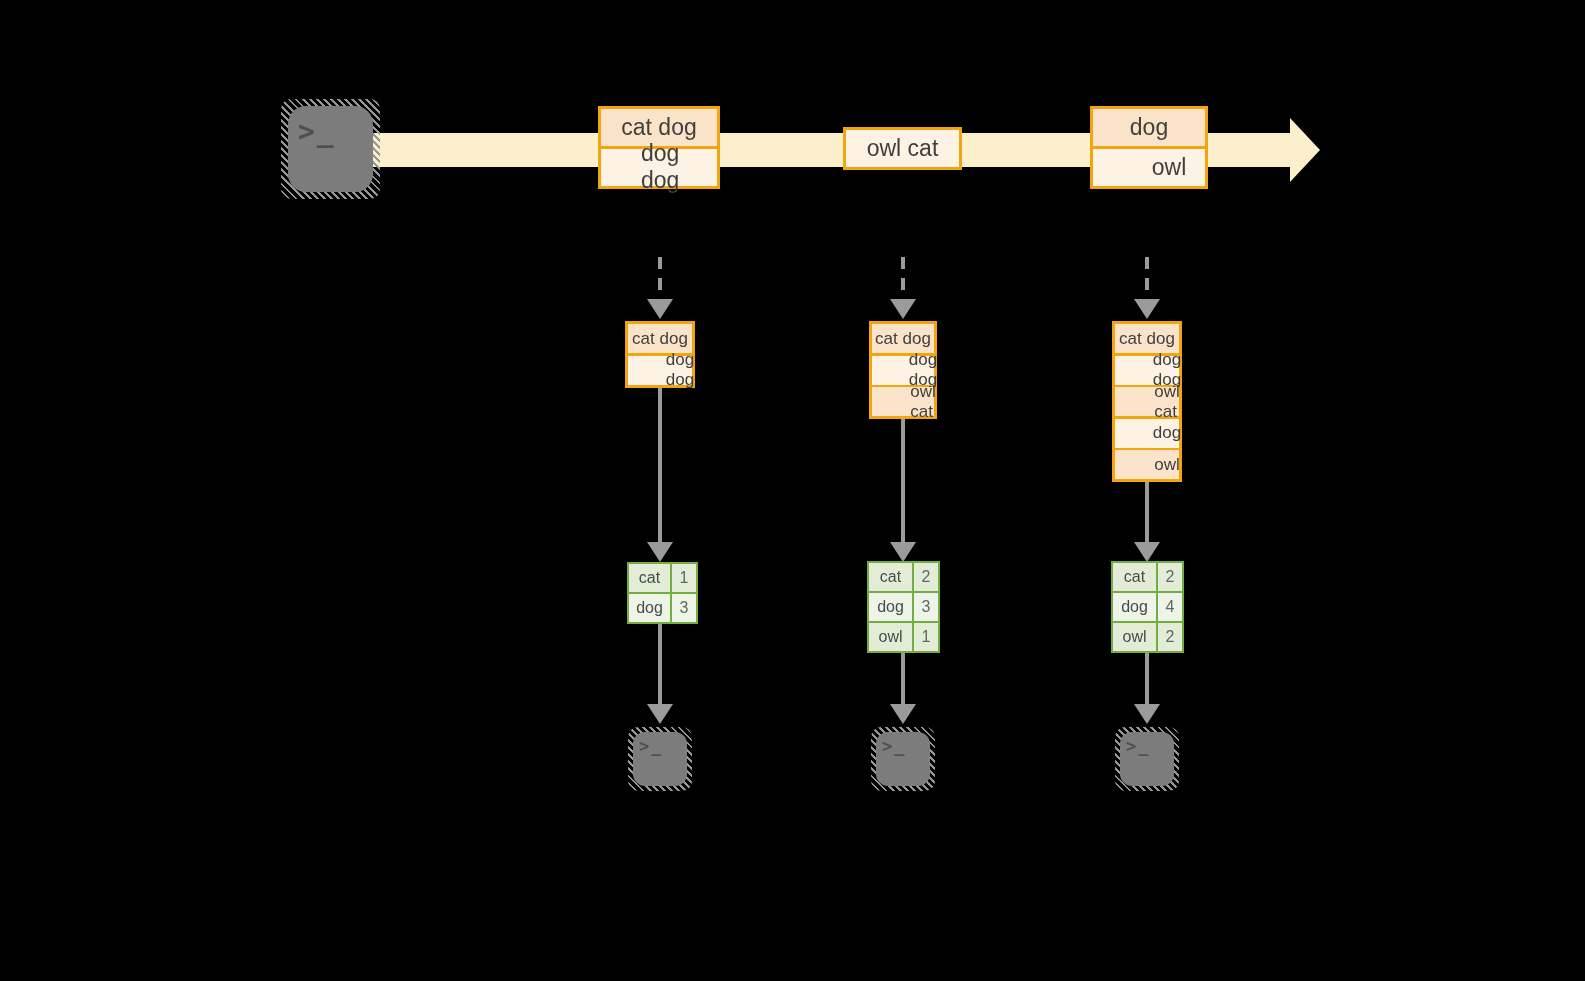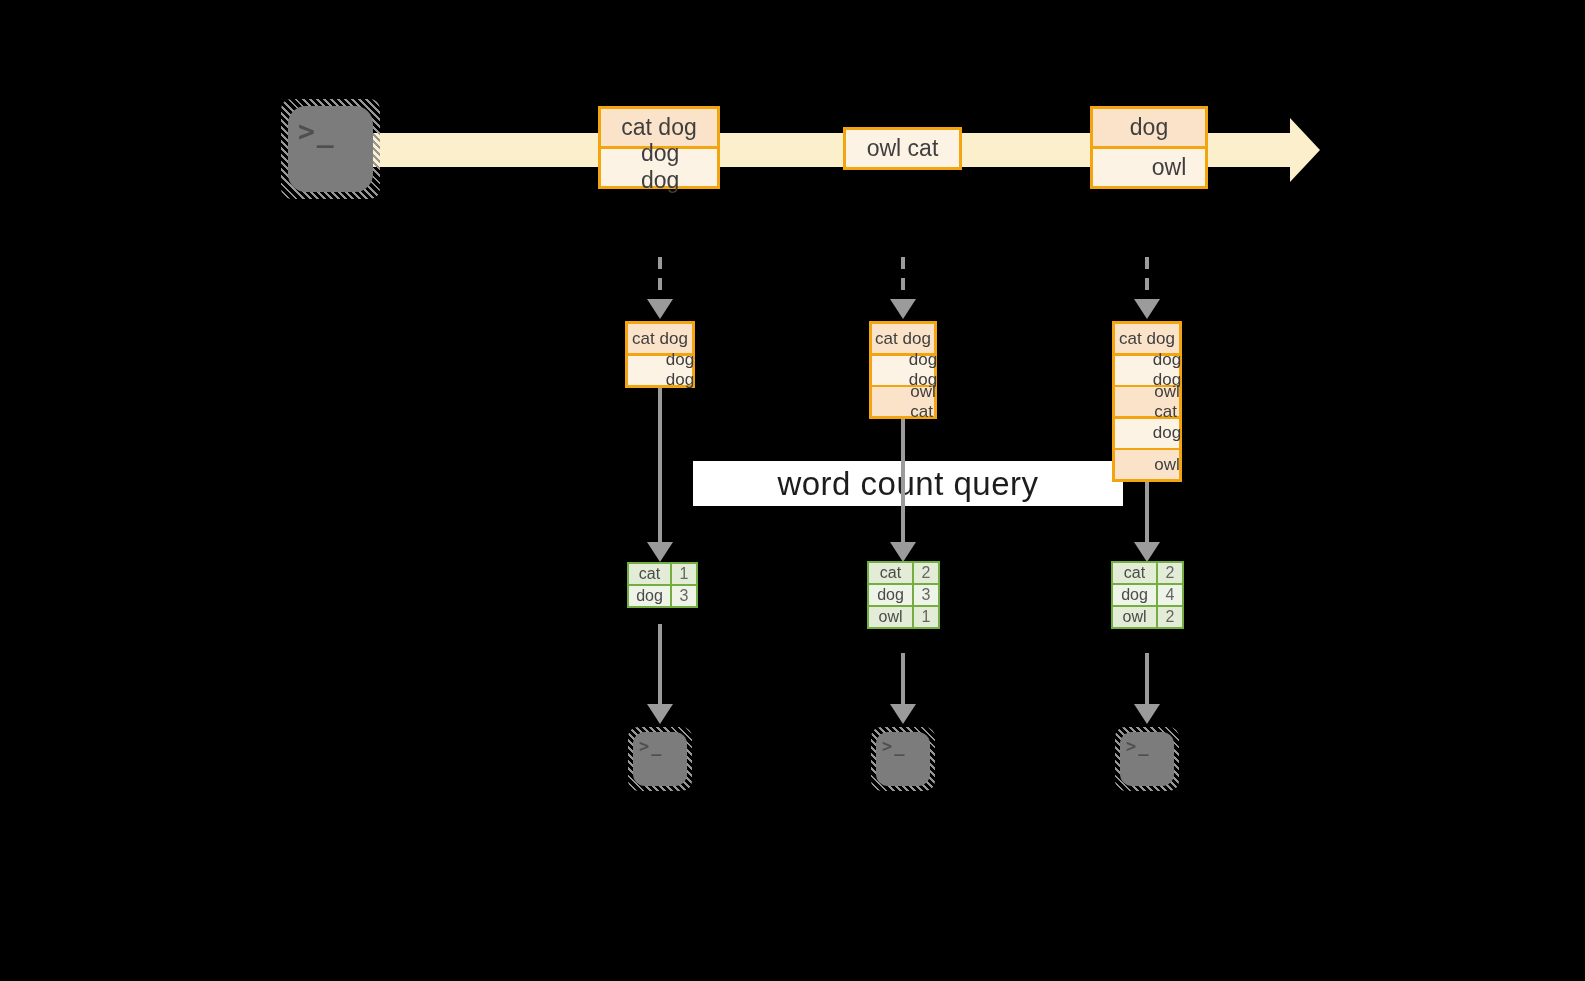--- a/index.html
+++ b/index.html
@@ -40,21 +40,21 @@
   .vdash{width:4px;background:repeating-linear-gradient(to bottom,var(--gray) 0 12px,transparent 12px 21px);z-index:3;}
   .vhead{width:0;height:0;border-left:13px solid transparent;border-right:13px solid transparent;
          border-top:20px solid var(--gray);z-index:3;}
 
   
   .banner{background:#fff;z-index:2;display:flex;align-items:center;justify-content:center;
           font-size:33px;color:#1D1D1D;letter-spacing:0.5px;}
 
   
   .gtable{border:2.5px solid var(--green);display:flex;flex-direction:column;z-index:4;background:var(--green);}
-  .grow{display:flex;height:20px;}
+  .grow{display:flex;height:28px;}
   .grow + .grow{margin-top:2px;}
   .gword{flex:1;display:flex;align-items:center;justify-content:center;font-size:16px;color:#4B4B4B;}
   .gcount{width:24px;margin-left:2px;display:flex;align-items:center;justify-content:center;font-size:16px;color:#666;}
   .g-dark .gword,.g-dark .gcount{background:var(--gdark);}
   .g-light .gword,.g-light .gcount{background:var(--glight);}
 
   
   .term{background:repeating-linear-gradient(45deg,#979797 0 2px,transparent 2px 5px);
         border-radius:10px;z-index:4;}
   .term-inner{position:absolute;background:var(--termgray);}
@@ -102,23 +102,20 @@
     <div class="orow fill-peach">owl cat</div>
   </div>
   <div class="abs obox small" style="left:1112px;top:321px;width:70px;">
     <div class="orow fill-peach">cat dog</div>
     <div class="orow fill-cream">dog dog</div>
     <div class="orow fill-peach">owl cat</div>
     <div class="orow fill-cream">dog</div>
     <div class="orow fill-peach">owl</div>
   </div>
 
-  <div class="abs banner" style="left:693px;top:461px;width:430px;height:45px;">
-    <span>word count query</span>
-  </div>
 
   <div class="abs vline" style="left:658px;top:386px;height:156px;"></div>
   <div class="abs vhead" style="left:647px;top:542px;"></div>
   <div class="abs vline" style="left:901px;top:418px;height:124px;"></div>
   <div class="abs vhead" style="left:890px;top:542px;"></div>
   <div class="abs vline" style="left:1145px;top:481px;height:61px;"></div>
   <div class="abs vhead" style="left:1134px;top:542px;"></div>
 
   <div class="abs gtable" style="left:627px;top:562px;width:71px;">
     <div class="grow g-dark">

